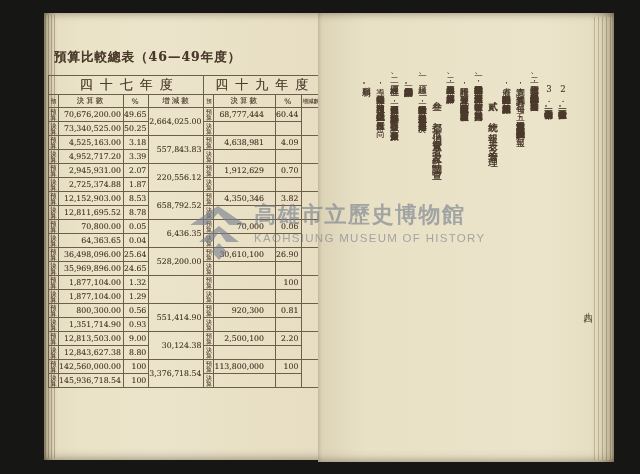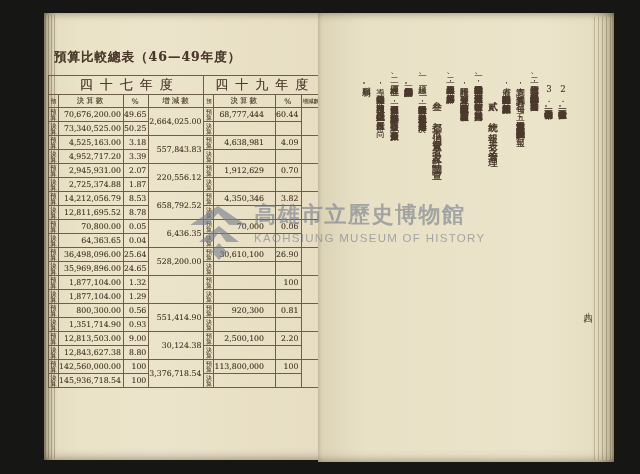--- a/index.html
+++ b/index.html
@@ -163,21 +163,21 @@
         <tr class="rowB">
           <td class="lbl">決算</td>
           <td class="amt">2,725,374.88</td>
           <td class="pct">1.87</td>
           <td class="lbl">決算</td>
           <td class="amt2"></td>
           <td class="pct2"></td>
         </tr>
         <tr class="rowA">
           <td class="lbl">預算</td>
-          <td class="amt">14,212,056.79</td>
+          <td class="amt">12,152,903.00</td>
           <td class="pct">8.53</td>
           <td class="dif" rowspan="2">658,792.52</td>
           <td class="lbl">預算</td>
           <td class="amt2">4,350,346</td>
           <td class="pct2">3.82</td>
           <td class="dif2" rowspan="2"></td>
         </tr>
         <tr class="rowB">
           <td class="lbl">決算</td>
           <td class="amt">12,811,695.52</td>

